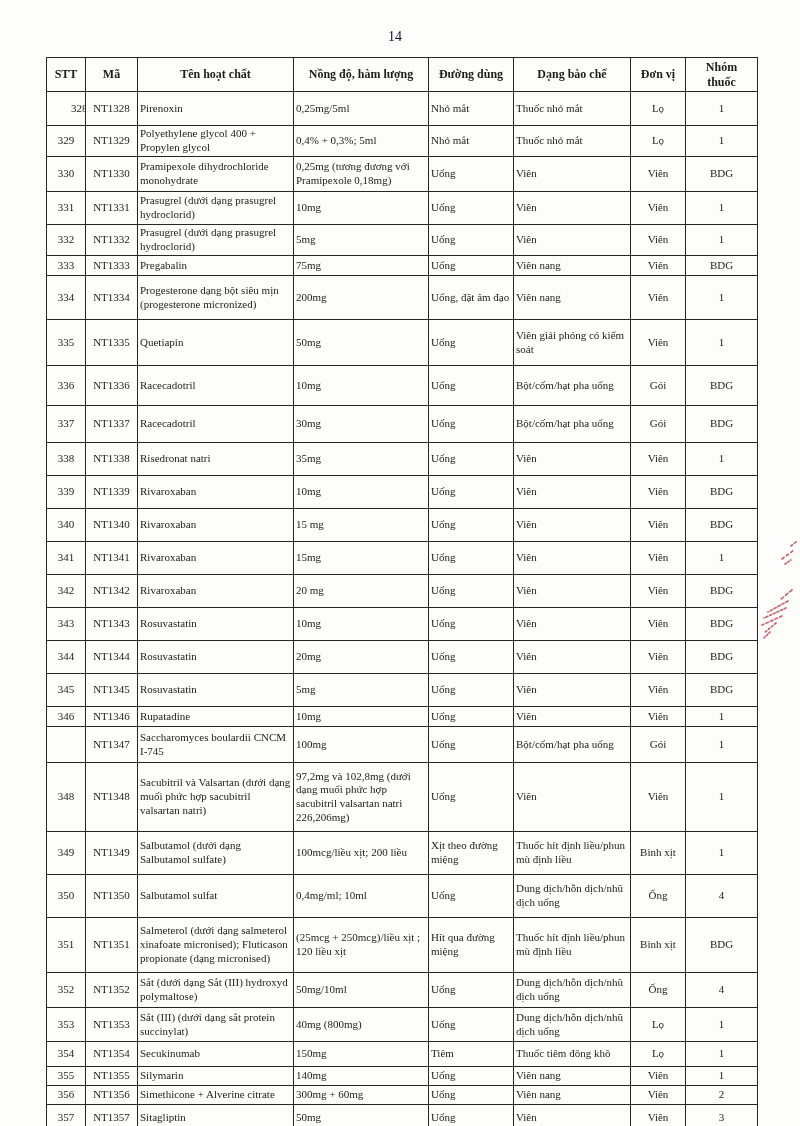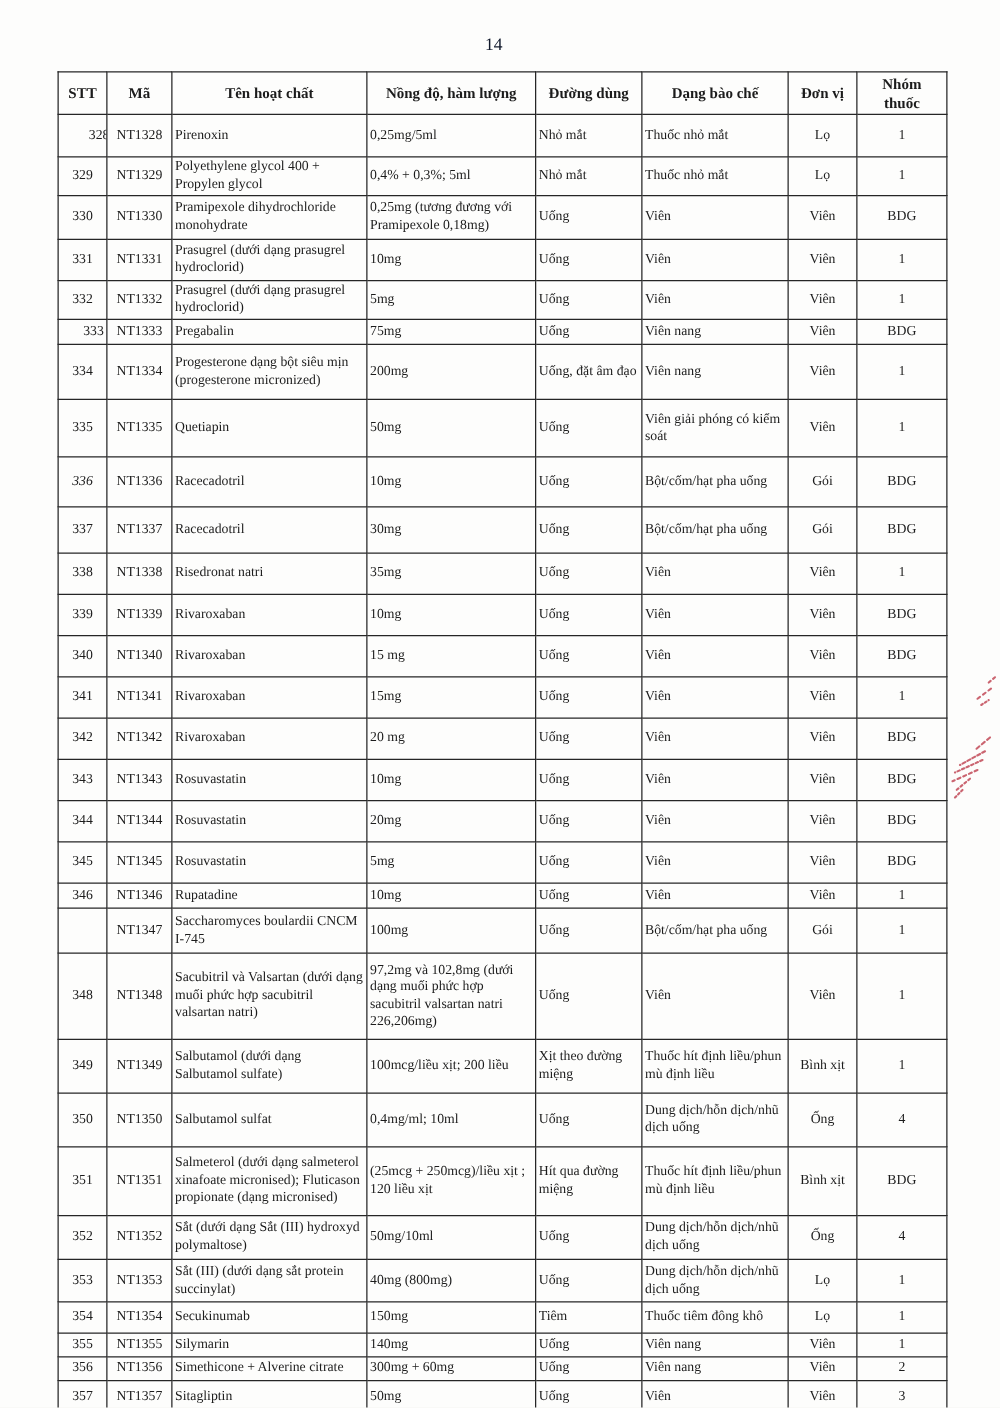--- a/index.html
+++ b/index.html
@@ -129,21 +129,21 @@
           <td class="al-center" style="height: 28px;">332</td>
           <td class="al-center">NT1332</td>
           <td class="al-left">Prasugrel (dưới dạng prasugrel hydroclorid)</td>
           <td class="al-left">5mg</td>
           <td class="al-left">Uống</td>
           <td class="al-left">Viên</td>
           <td class="al-center">Viên</td>
           <td class="al-center">1</td>
         </tr>
         <tr>
-          <td class="al-center" style="height: 17px; text-align: right;">333</td>
+          <td class="al-center" style="height: 17px;">333</td>
           <td class="al-center">NT1333</td>
           <td class="al-left">Pregabalin</td>
           <td class="al-left">75mg</td>
           <td class="al-left">Uống</td>
           <td class="al-left">Viên nang</td>
           <td class="al-center">Viên</td>
           <td class="al-center">BDG</td>
         </tr>
         <tr>
           <td class="al-center" style="height: 41px; margin-left: 37px;">334</td>
@@ -159,21 +159,21 @@
           <td class="al-center" style="height: 43px;">335</td>
           <td class="al-center">NT1335</td>
           <td class="al-left">Quetiapin</td>
           <td class="al-left">50mg</td>
           <td class="al-left">Uống</td>
           <td class="al-left">Viên giải phóng có kiểm soát</td>
           <td class="al-center">Viên</td>
           <td class="al-center">1</td>
         </tr>
         <tr>
-          <td class="al-center" style="height: 37px; font-style: italic;">336</td>
+          <td class="al-center" style="height: 37px;">336</td>
           <td class="al-center">NT1336</td>
           <td class="al-left">Racecadotril</td>
           <td class="al-left">10mg</td>
           <td class="al-left">Uống</td>
           <td class="al-left">Bột/cốm/hạt pha uống</td>
           <td class="al-center">Gói</td>
           <td class="al-center">BDG</td>
         </tr>
         <tr>
           <td class="al-center" style="height: 34px;">337</td>

